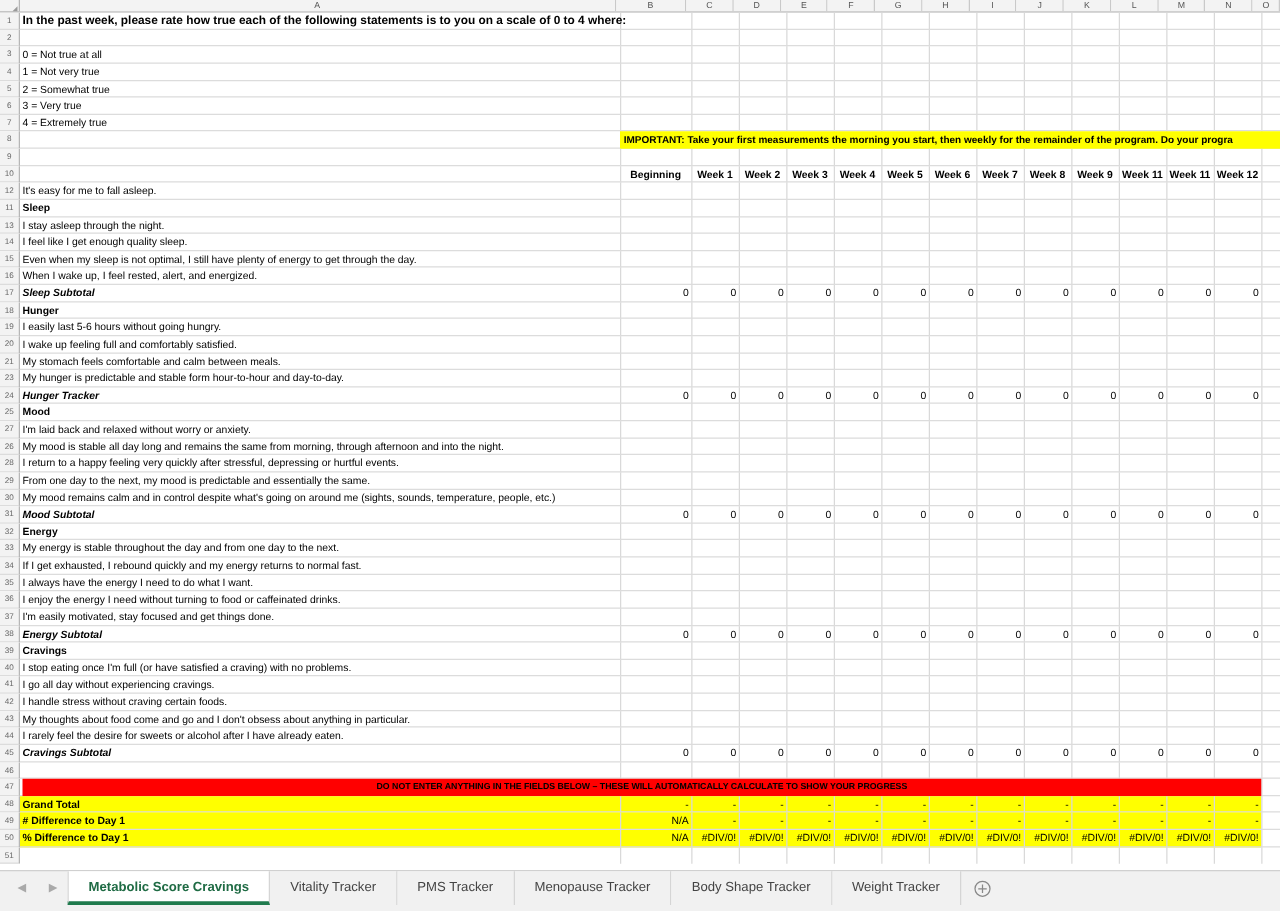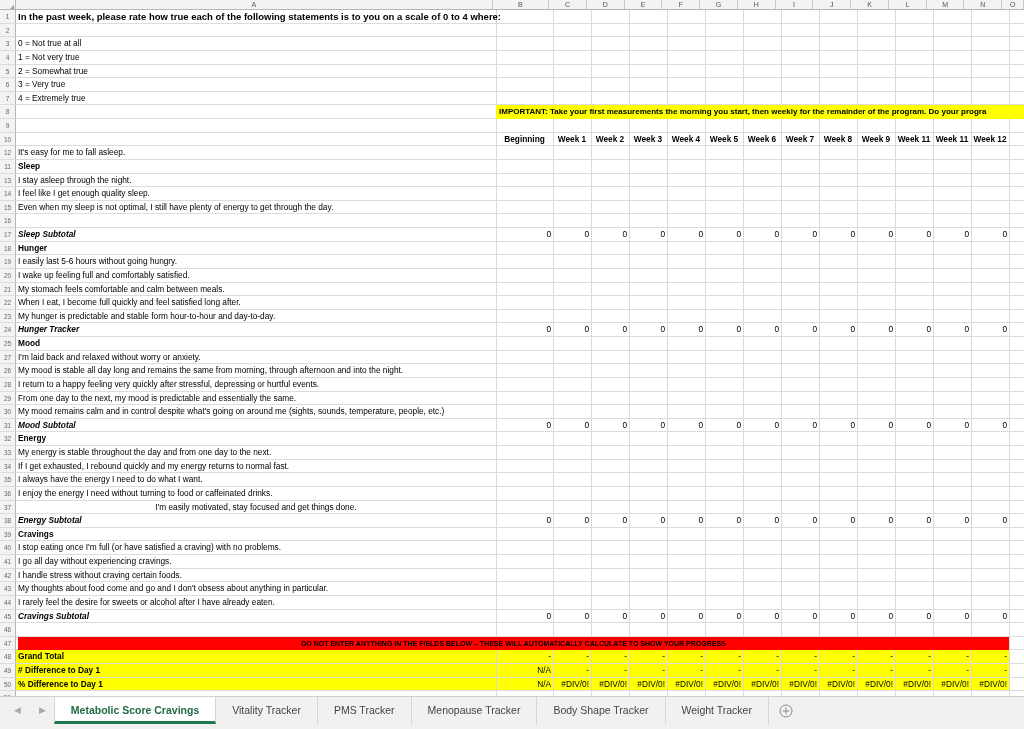--- a/index.html
+++ b/index.html
@@ -507,20 +507,21 @@
             <i style="left: 727px;"></i>
             <i style="left: 765px;"></i>
             <i style="left: 803px;"></i>
             <i style="left: 841px;"></i>
             <i style="left: 879px;"></i>
             <i style="left: 917px;"></i>
             <i style="left: 955px;"></i>
             <i style="left: 993px;"></i>
           </div>
           <div class="hline"></div>
+          <div class="c " style="left: 0px; width: 480px;">When I wake up, I feel rested, alert, and energized.</div>
         </div>
       </div>
       <div class="row">
         <div class="rowhdr">17</div>
         <div class="cells">
           <div class="vlines">
             <i style="left: 480px;"></i>
             <i style="left: 537px;"></i>
             <i style="left: 575px;"></i>
             <i style="left: 613px;"></i>
@@ -638,43 +639,20 @@
             <i style="left: 879px;"></i>
             <i style="left: 917px;"></i>
             <i style="left: 955px;"></i>
             <i style="left: 993px;"></i>
           </div>
           <div class="hline"></div>
           <div class="c " style="left: 0px; width: 480px;">My stomach feels comfortable and calm between meals.</div>
         </div>
       </div>
       <div class="row">
-        <div class="rowhdr">22</div>
-        <div class="cells">
-          <div class="vlines">
-            <i style="left: 480px;"></i>
-            <i style="left: 537px;"></i>
-            <i style="left: 575px;"></i>
-            <i style="left: 613px;"></i>
-            <i style="left: 651px;"></i>
-            <i style="left: 689px;"></i>
-            <i style="left: 727px;"></i>
-            <i style="left: 765px;"></i>
-            <i style="left: 803px;"></i>
-            <i style="left: 841px;"></i>
-            <i style="left: 879px;"></i>
-            <i style="left: 917px;"></i>
-            <i style="left: 955px;"></i>
-            <i style="left: 993px;"></i>
-          </div>
-          <div class="hline"></div>
-          <div class="c " style="left: 0px; width: 480px;">When I eat, I become full quickly and feel satisfied long after.</div>
-        </div>
-      </div>
-      <div class="row">
         <div class="rowhdr">23</div>
         <div class="cells">
           <div class="vlines">
             <i style="left: 480px;"></i>
             <i style="left: 537px;"></i>
             <i style="left: 575px;"></i>
             <i style="left: 613px;"></i>
             <i style="left: 651px;"></i>
             <i style="left: 689px;"></i>
             <i style="left: 727px;"></i>
@@ -1028,21 +1006,21 @@
             <i style="left: 727px;"></i>
             <i style="left: 765px;"></i>
             <i style="left: 803px;"></i>
             <i style="left: 841px;"></i>
             <i style="left: 879px;"></i>
             <i style="left: 917px;"></i>
             <i style="left: 955px;"></i>
             <i style="left: 993px;"></i>
           </div>
           <div class="hline"></div>
-          <div class="c " style="left: 0px; width: 480px; text-align: center;">I'm easily motivated, stay focused and get things done.</div>
+          <div class="c " style="left: 0px; width: 480px;">I'm easily motivated, stay focused and get things done.</div>
         </div>
       </div>
       <div class="row">
         <div class="rowhdr">38</div>
         <div class="cells">
           <div class="vlines">
             <i style="left: 480px;"></i>
             <i style="left: 537px;"></i>
             <i style="left: 575px;"></i>
             <i style="left: 613px;"></i>

